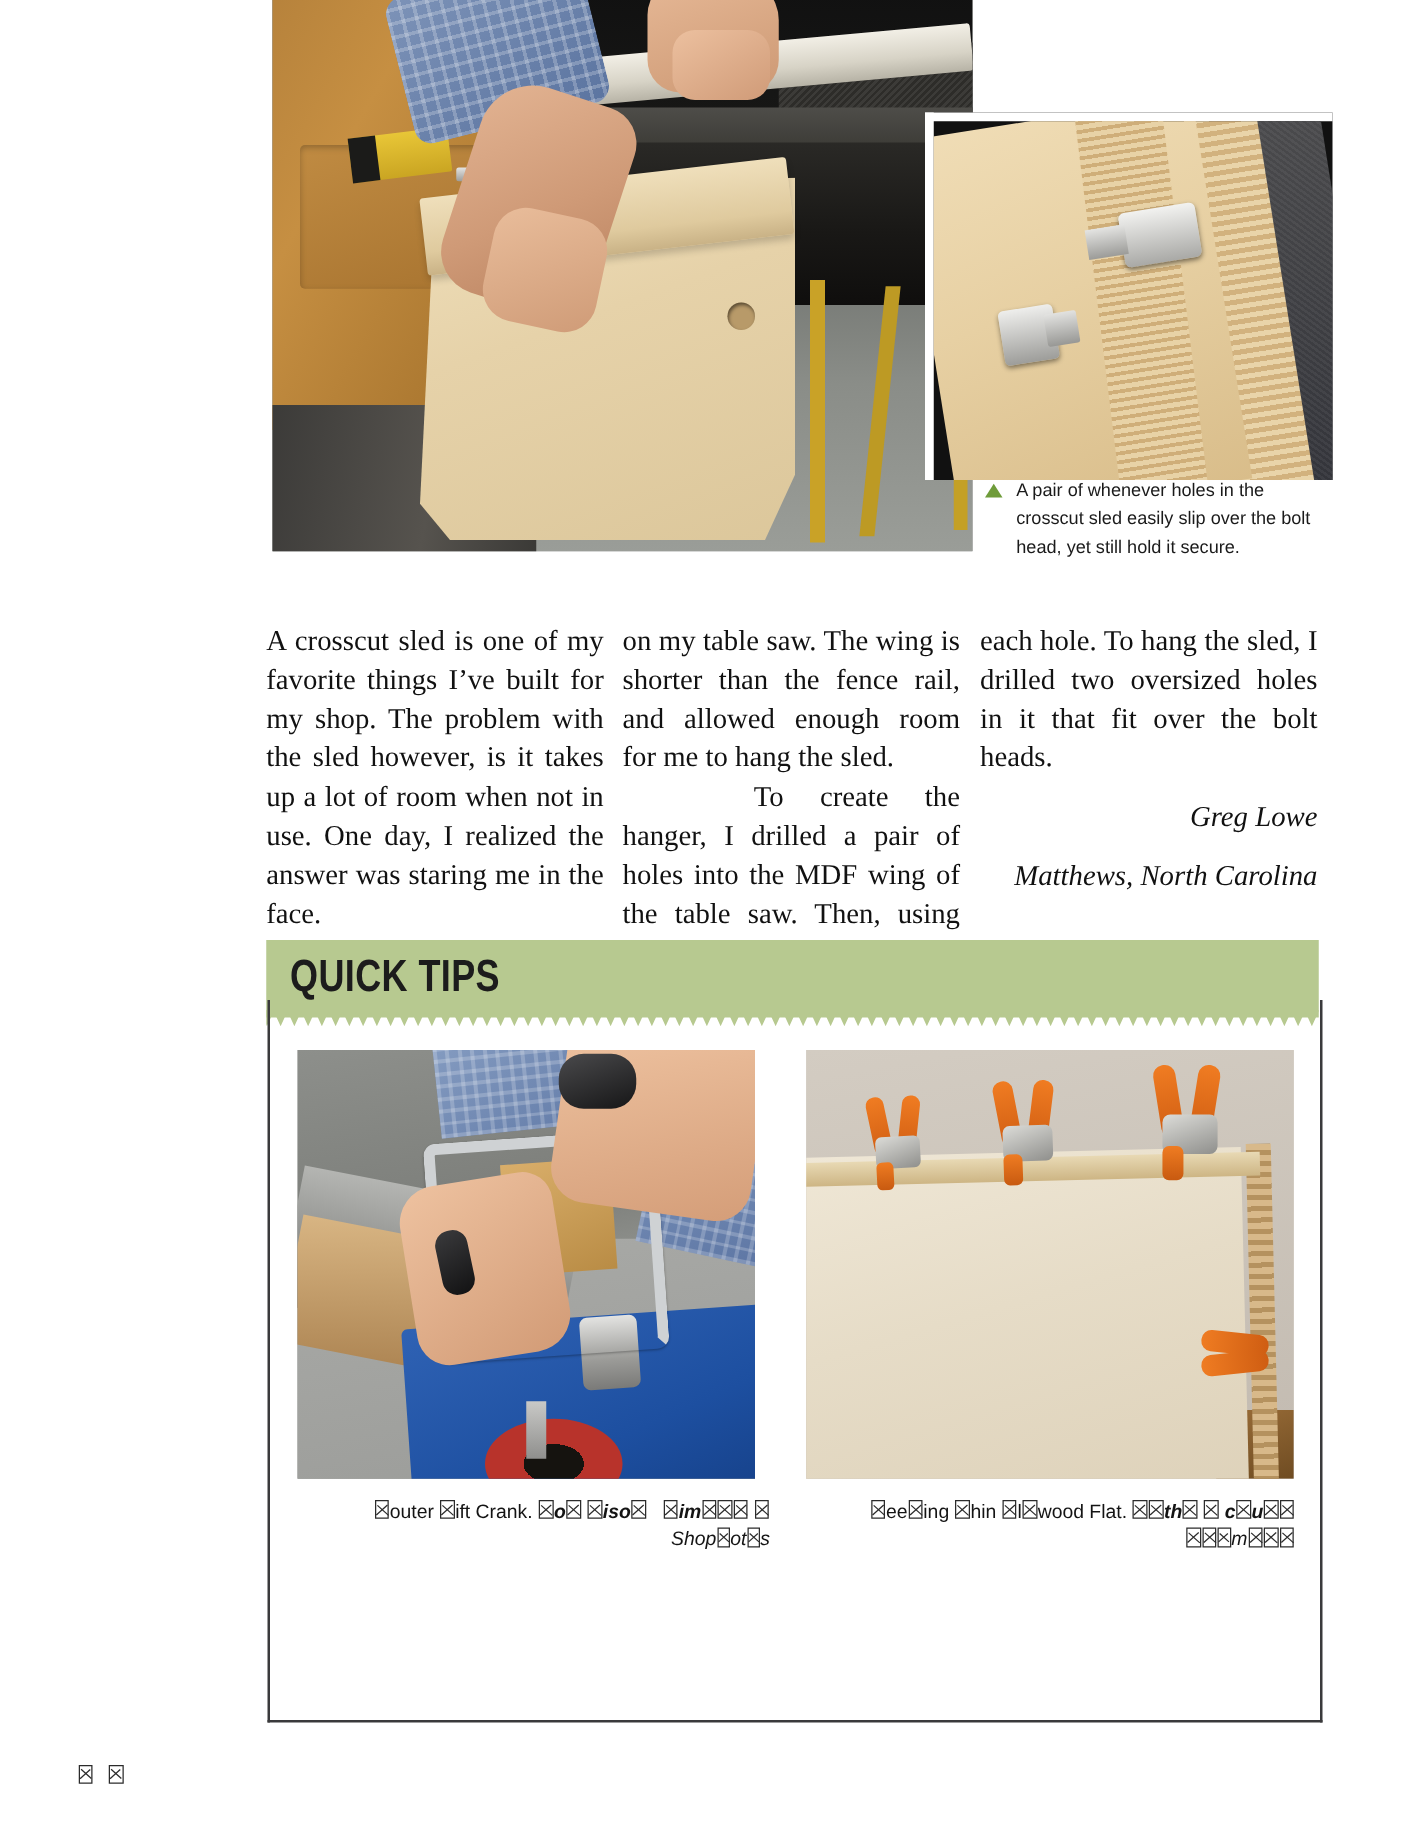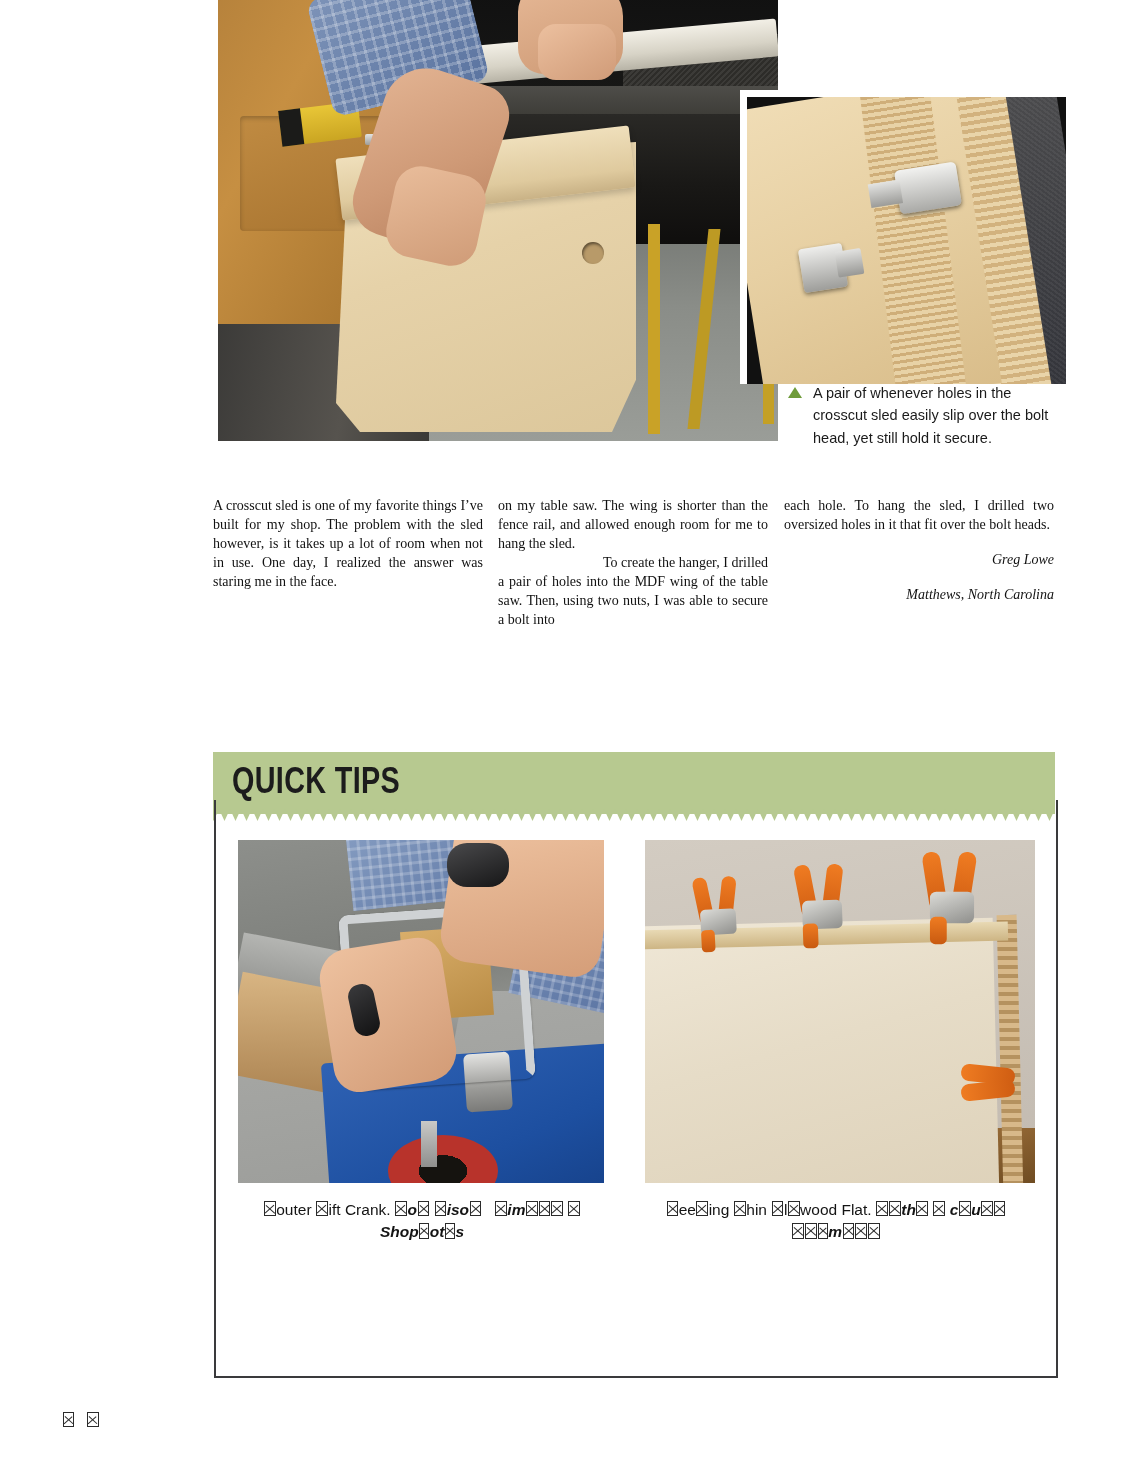--- a/index.html
+++ b/index.html
@@ -110,21 +110,21 @@
   
   #inset-caption{position:absolute;left:788px;top:382px;width:262px;
     font-family:"Liberation Sans",sans-serif;font-size:14.5px;line-height:1.55;color:#1a1a1a;}
   #inset-caption .tri{position:absolute;left:0;top:5px;width:0;height:0;
     border-left:7px solid transparent;border-right:7px solid transparent;
     border-bottom:11px solid #6f9c3a;}
   #inset-caption .ctext{display:block;margin-left:25px;}
 
   
   .col{position:absolute;top:497px;width:270px;
-    font-family:"Liberation Serif",serif;font-size:14px;line-height:1.355;
+    font-family:"Liberation Serif",serif;font-size:23px;line-height:1.355;
     text-align:justify;color:#111;}
   #col1{left:213px;} #col2{left:498px;} #col3{left:784px;}
   .col p{margin:0;}
   .col .bigindent{display:inline-block;width:105px;}
   .col .smallindent{display:inline-block;width:20px;}
   .sig{display:block;text-align:right;font-style:italic;margin-top:16px;}
 
   
   #qt-banner{position:absolute;left:213px;top:752px;width:842px;height:62px;
     background:#b7c990;}
@@ -203,24 +203,24 @@
   .clamp-side{position:absolute;right:-4px;top:66%;width:78px;height:30px;}
   .clamp-side .j{position:absolute;left:0;height:17px;width:54px;border-radius:8px;
     background:linear-gradient(90deg,#ef7c22,#cf5d12);}
   .clamp-side .j.t{top:0;transform:rotate(6deg);}
   .clamp-side .j.b{top:16px;transform:rotate(-6deg);}
   .t2-shelf{position:absolute;right:0;bottom:0;width:16%;height:16%;
     background:linear-gradient(160deg,#9a6d38,#6f4c22);}
 
   
   .tipcap{position:absolute;font-family:"Liberation Sans",sans-serif;
-    font-size:15.5px;color:#141414;text-align:center;line-height:1.45;}
+    font-size:15.5px;color:#141414;text-align:right;line-height:1.45;}
   #tipcap1{left:228px;top:1199px;width:388px;}
   #tipcap2{left:636px;top:1199px;width:400px;}
-  .tipcap .l2{display:block;font-weight:bold;font-style:italic;}
+  .tipcap .l2{display:block;font-weight:normal;font-style:italic;}
   .bi{font-weight:bold;font-style:italic;}
   .tofu{display:inline-block;width:.62em;height:.86em;vertical-align:-.08em;
     border:1.4px solid #2b2b2b;position:relative;margin:0 .035em;}
   .tofu:before,.tofu:after{content:"";position:absolute;left:-1px;top:50%;
     width:calc(100% + 2px);height:1.3px;background:#2b2b2b;transform-origin:center;}
   .tofu:before{transform:rotate(42deg) translateY(-.5px);}
   .tofu:after{transform:rotate(-42deg) translateY(-.5px);}
   .tofu.sm{width:.52em;}
 
   

